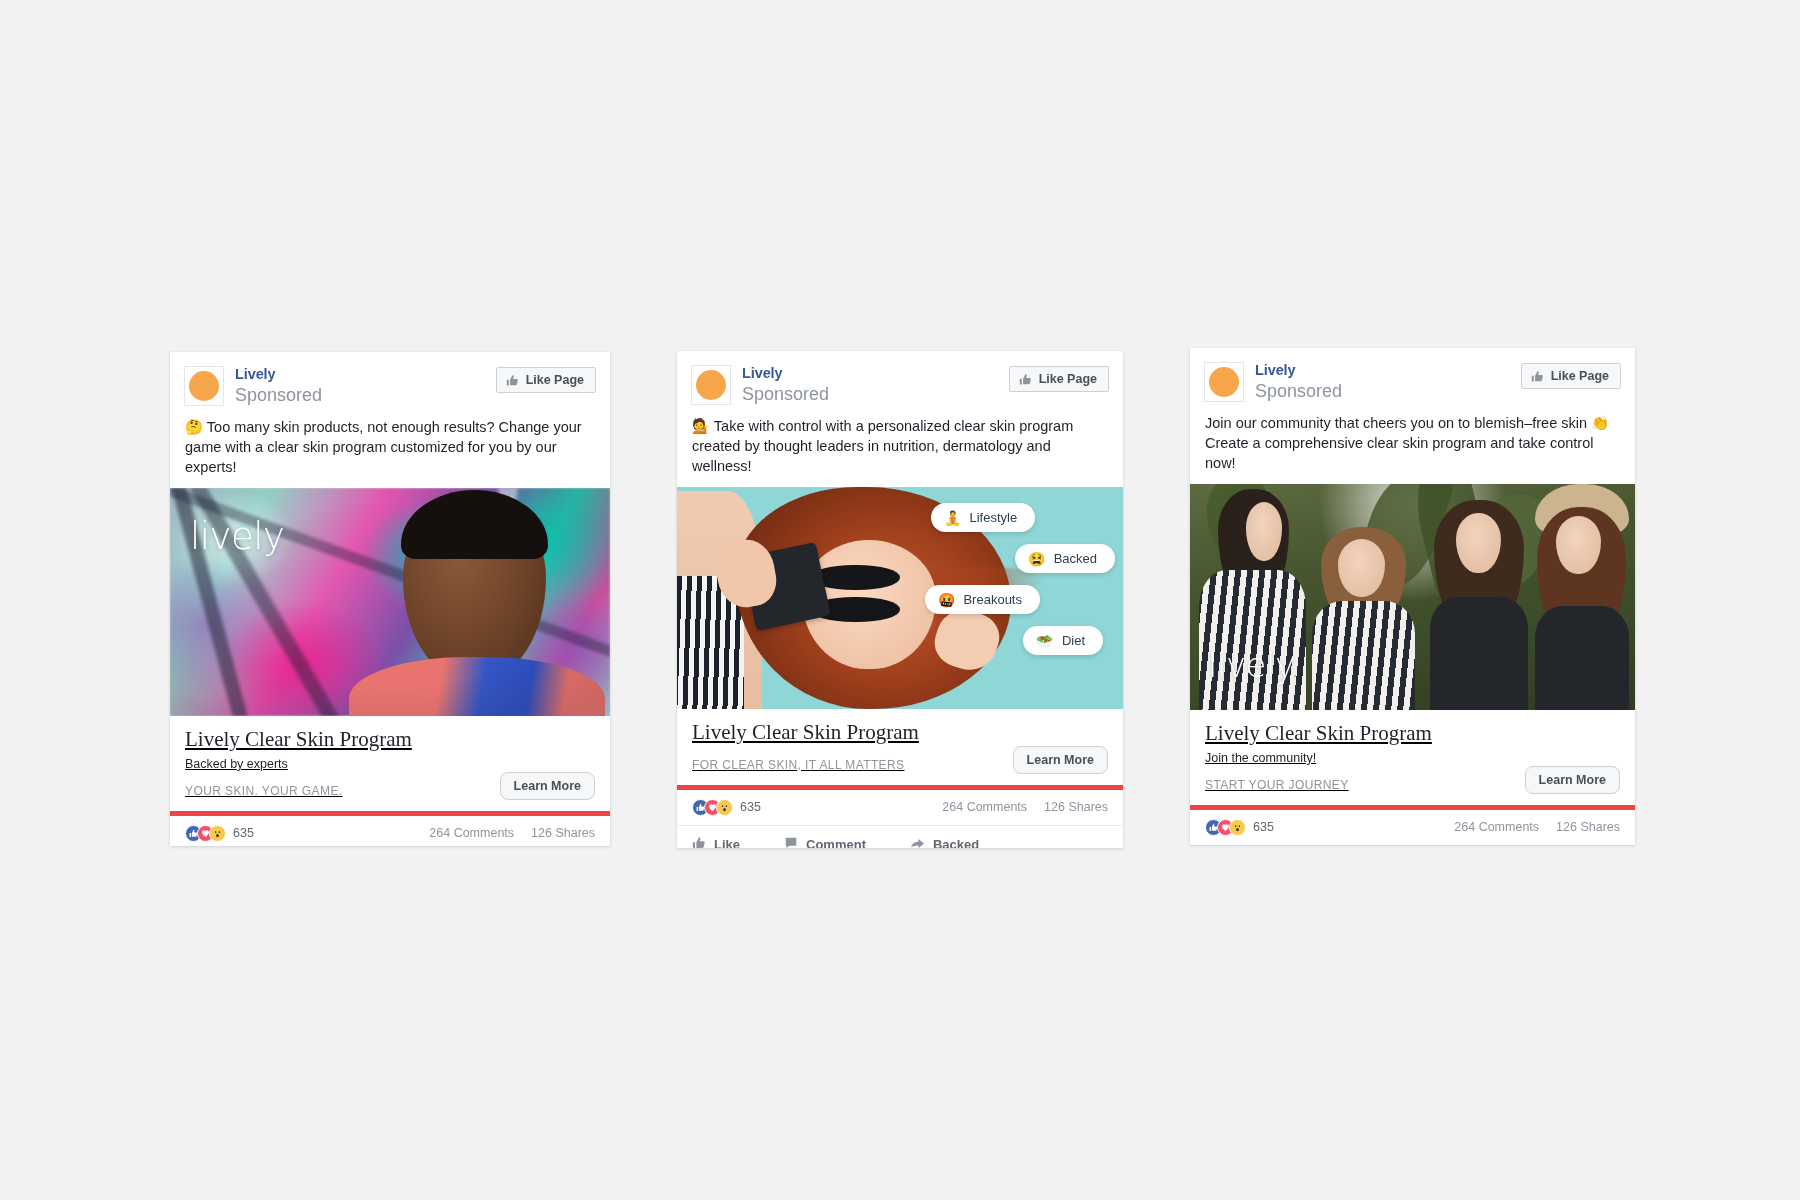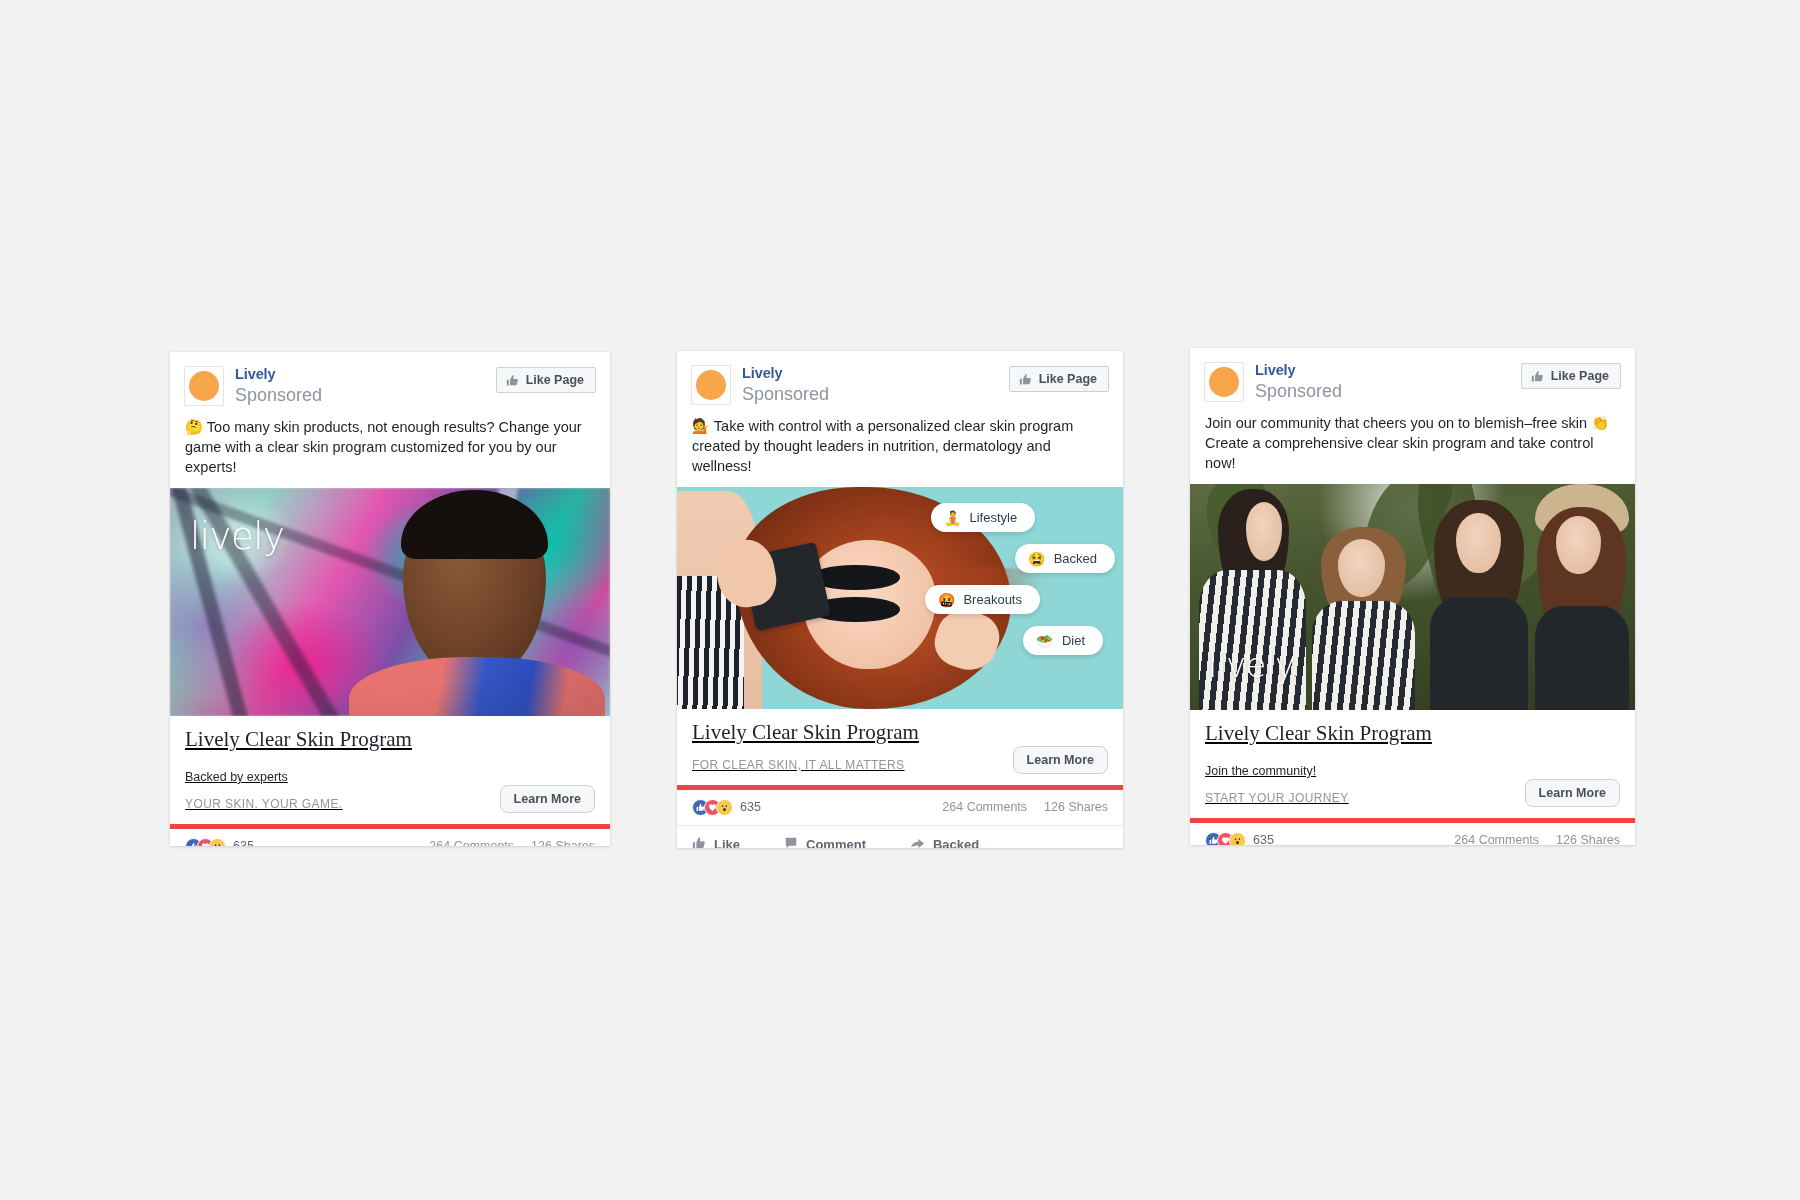--- a/index.html
+++ b/index.html
@@ -340,21 +340,21 @@
   }
   .link-title {
     font-family: "Liberation Serif", serif;
     font-size: 21px;
     color: #1d2129;
     line-height: 1.14;
   }
   .link-sub {
     font-size: 12.5px;
     color: #1d2129;
-    margin-top: 18px;
+    margin-top: 5px;
   }
   .link-caption {
     font-size: 12px;
     color: #90949c;
     letter-spacing: 0.4px;
     margin-top: 13px;
     text-transform: uppercase;
   }
   .learn-more {
     position: absolute;

